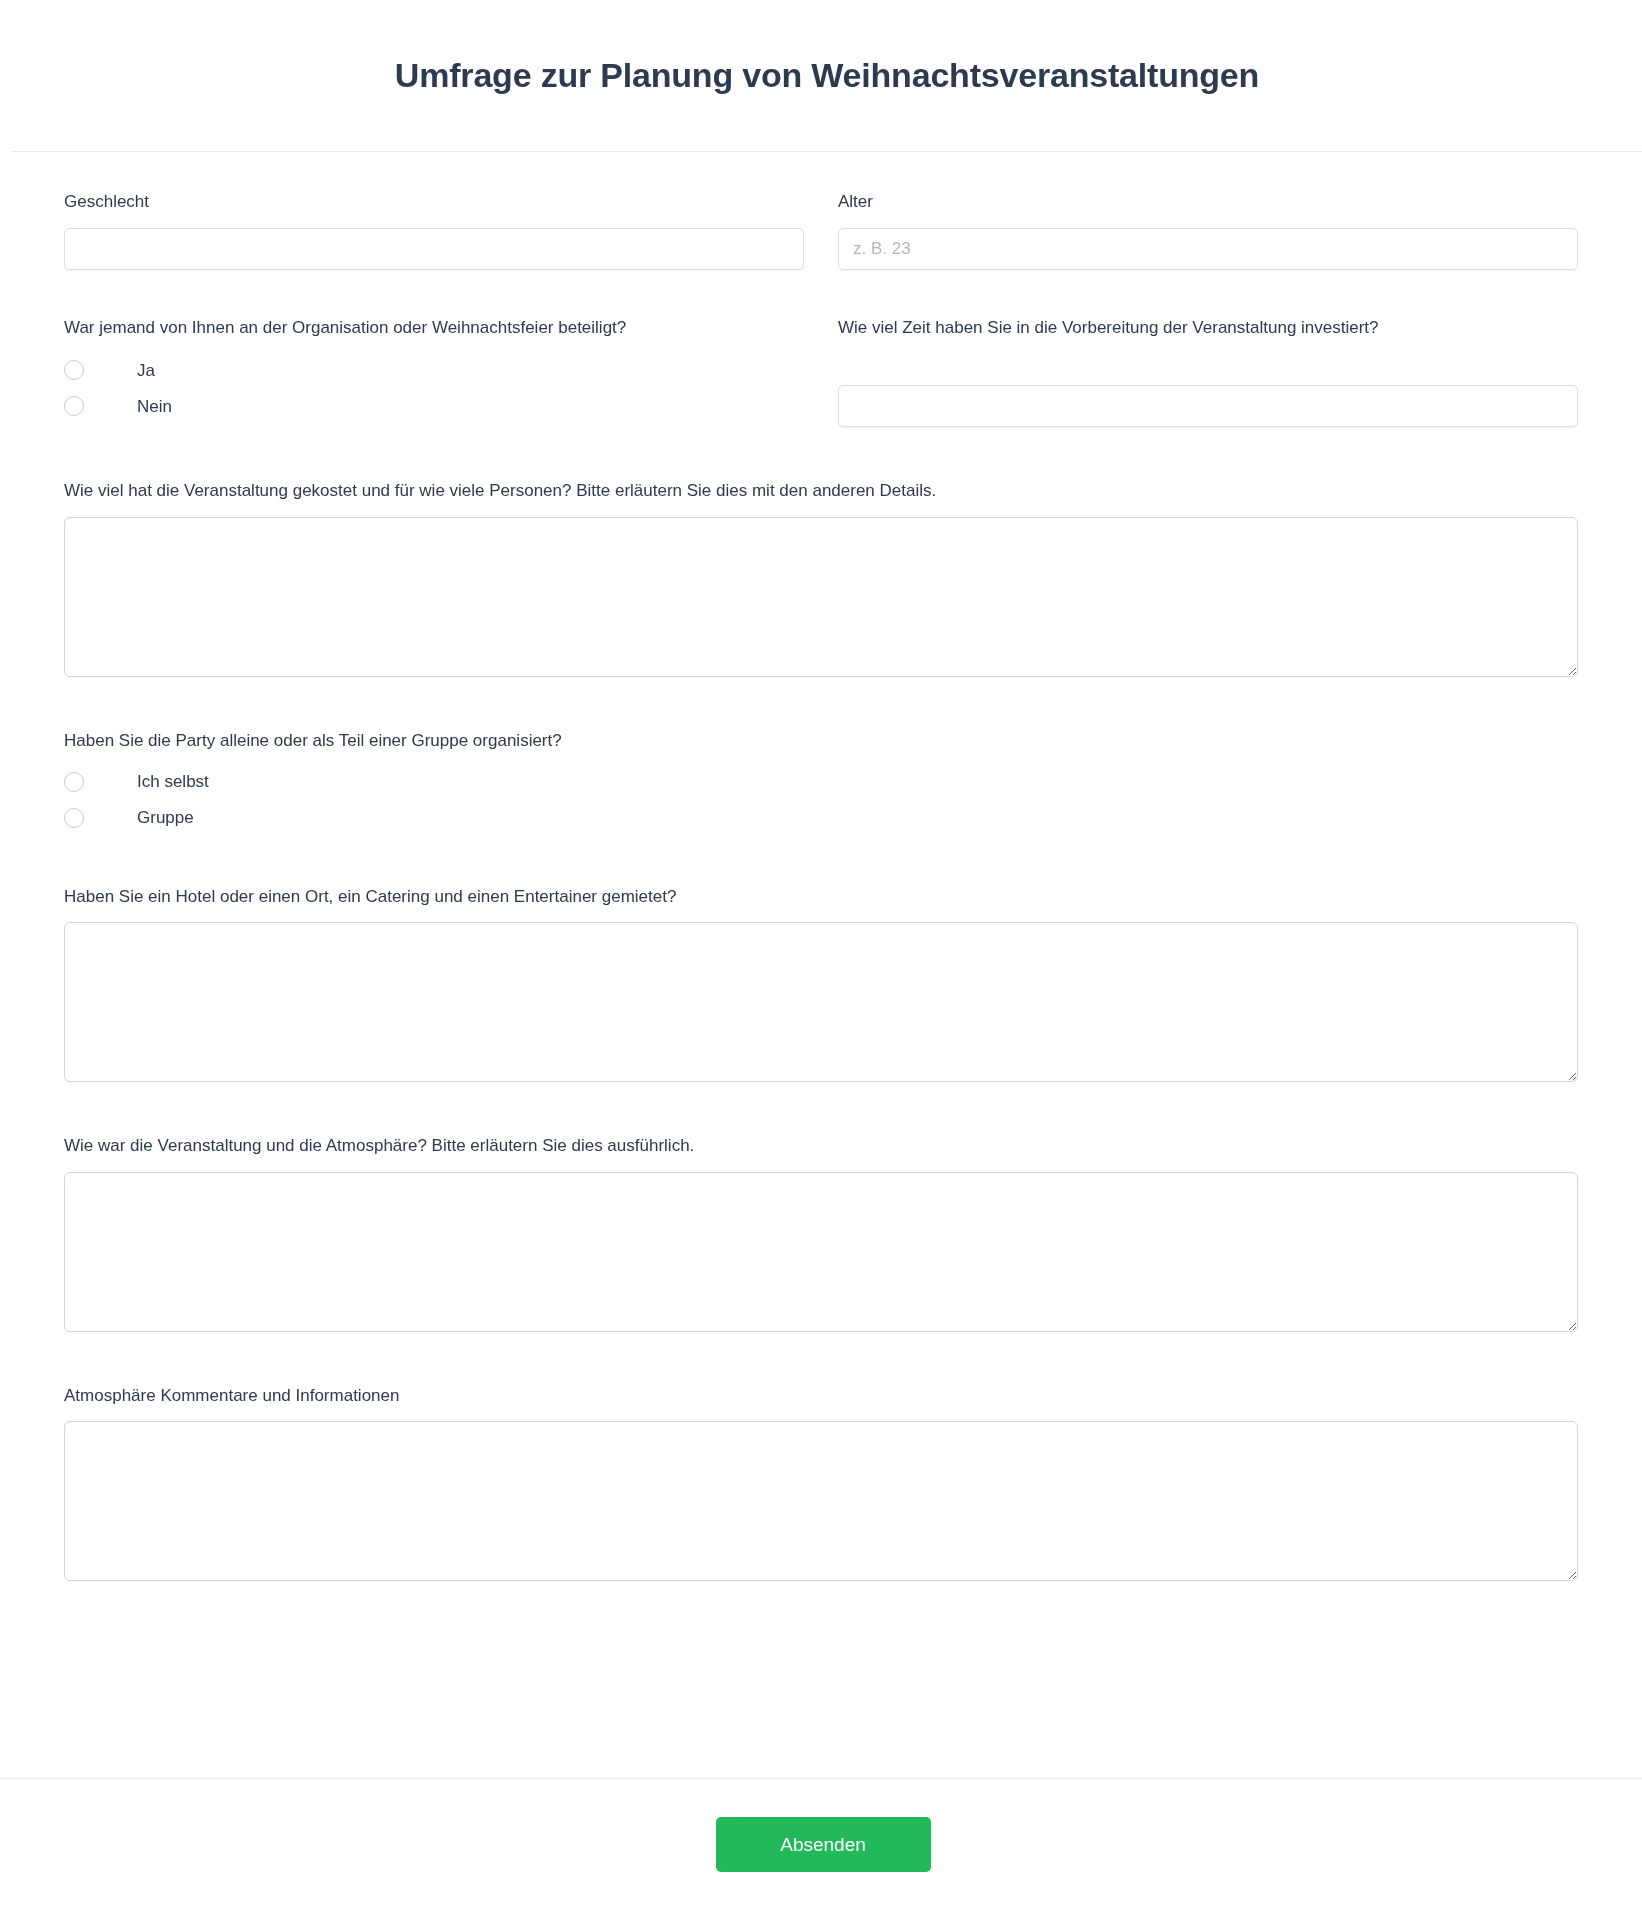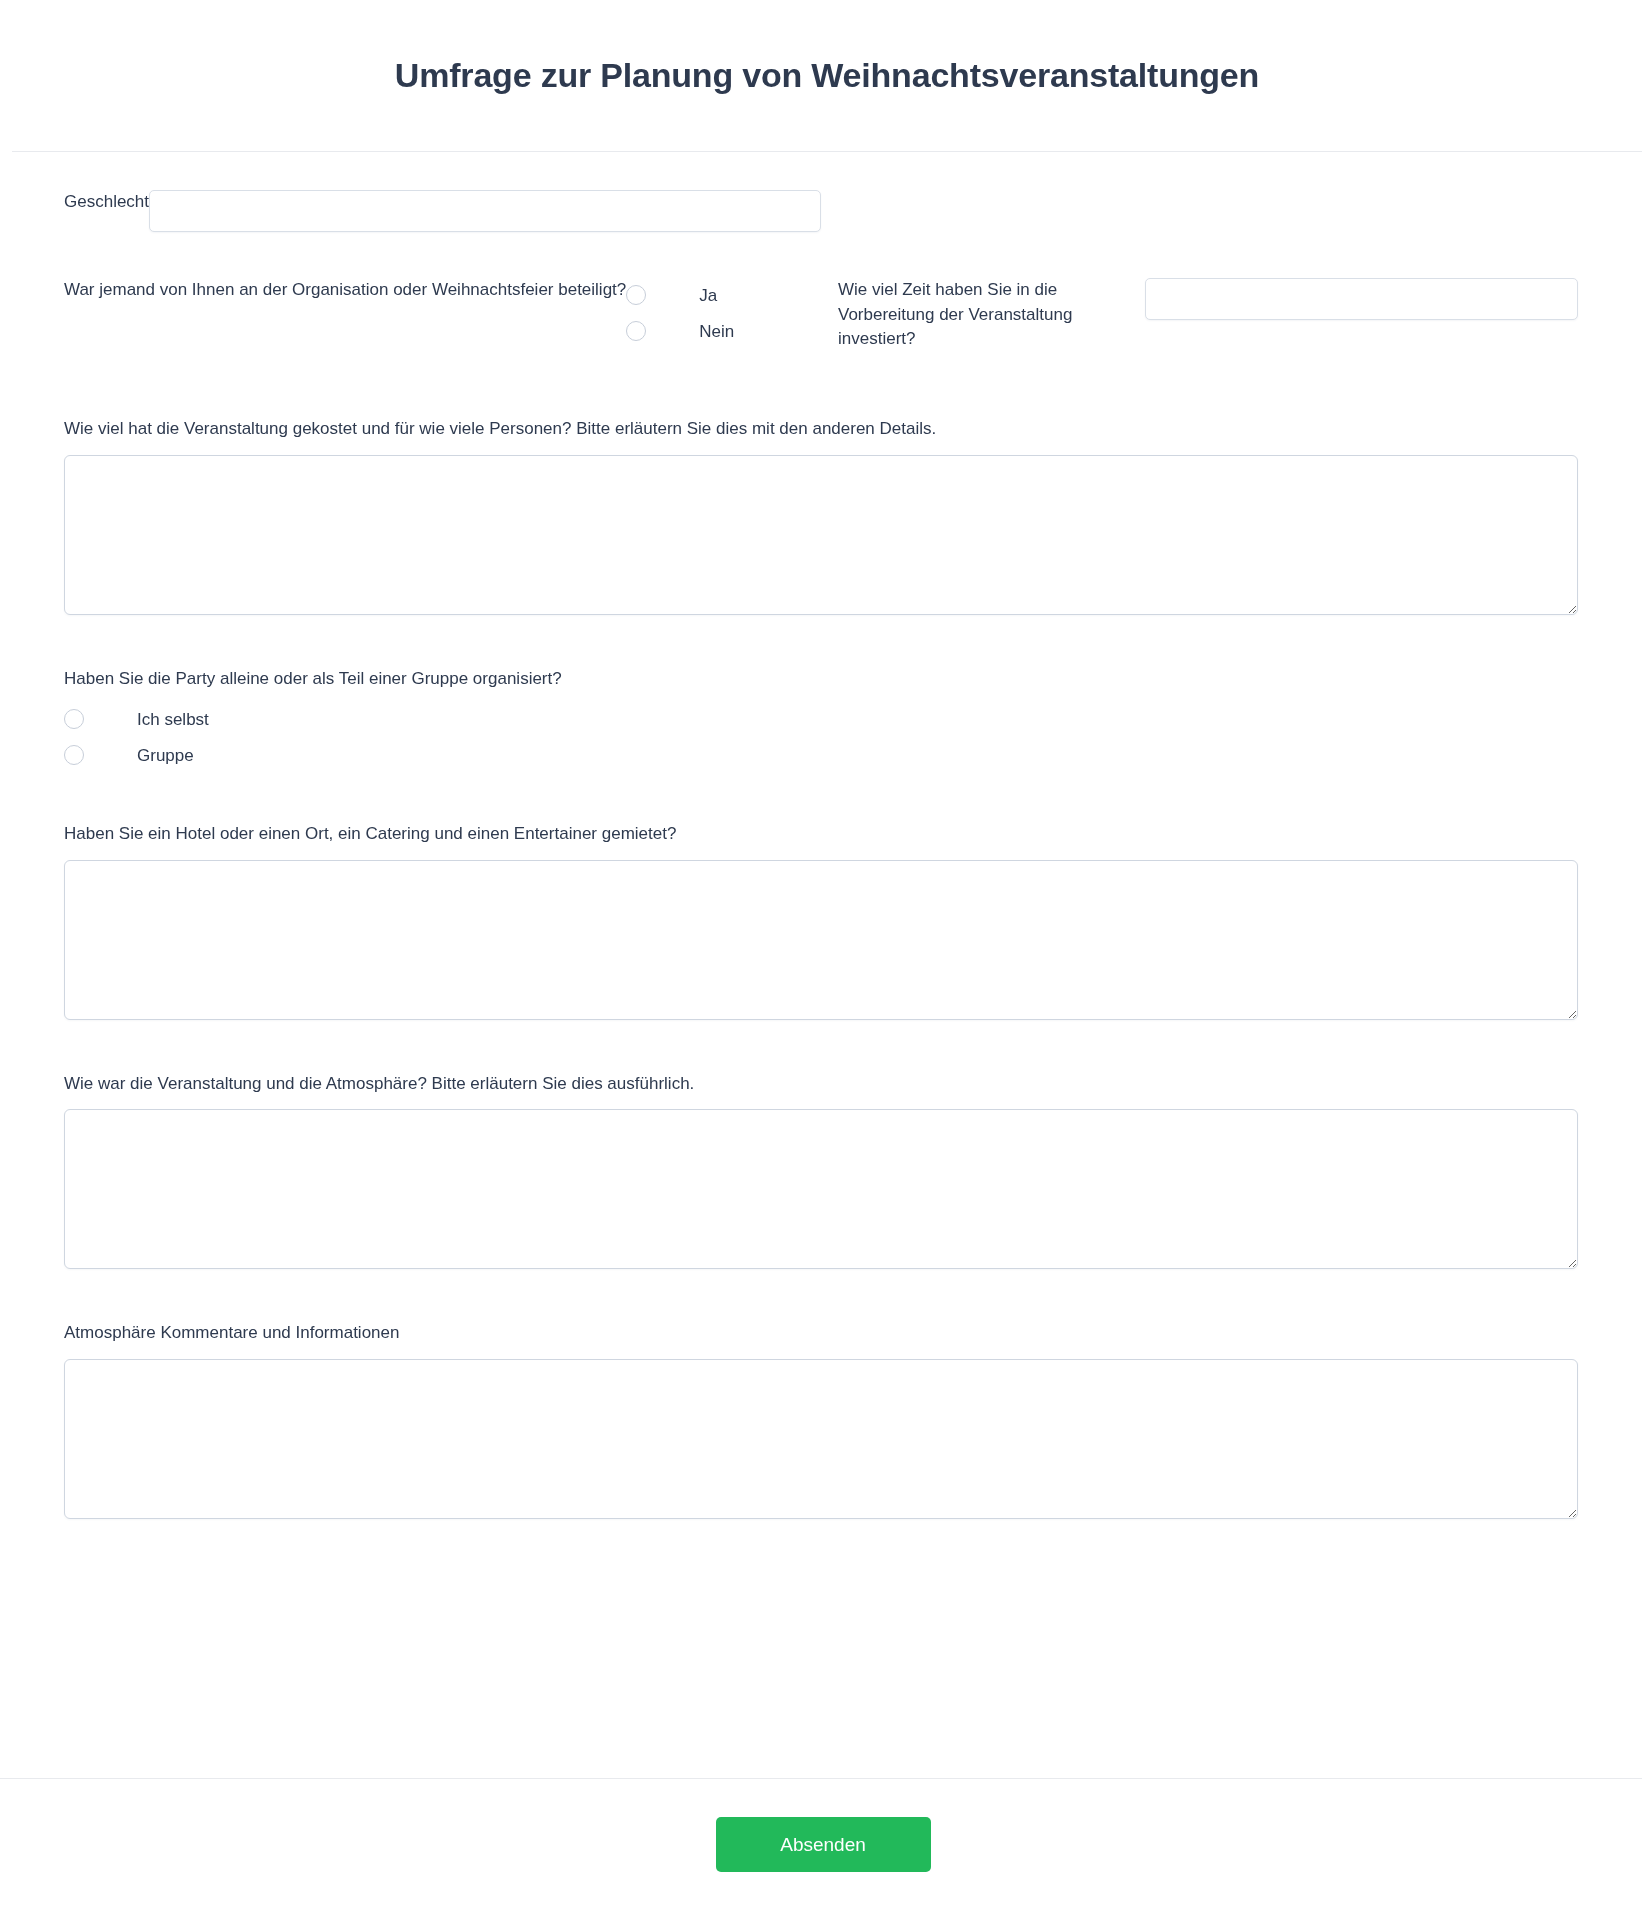--- a/index.html
+++ b/index.html
@@ -50,20 +50,22 @@
     flex: 1 0 auto;
   }
 
   .row {
     display: flex;
     gap: 34px;
   }
   .col {
     width: 50%;
     display: flex;
+    flex-direction: column;
+    justify-content: space-between;
   }
   .full {
     width: 100%;
   }
 
   .field {
     margin-bottom: 0;
   }
 
   .field-label {
@@ -168,20 +170,24 @@
   <div class="form-header">
     <h1 class="form-title">Umfrage zur Planung von Weihnachtsveranstaltungen</h1>
   </div>
 
   <div class="form-body">
 
     <div class="row">
       <div class="col field">
         <label class="field-label">Geschlecht</label>
         <input class="text-input" type="text" placeholder="" style="">
+      </div>
+      <div class="col field">
+        <label class="field-label">Alter</label>
+        <input class="text-input" type="text" placeholder="z. B. 23" style="">
       </div>
     </div>
 
     <div class="gap-sm"></div>
 
     <div class="row">
       <div class="col field">
         <label class="field-label">War jemand von Ihnen an der Organisation oder Weihnachtsfeier beteiligt?</label>
         <div class="radio-group">
           <div class="radio-row">

